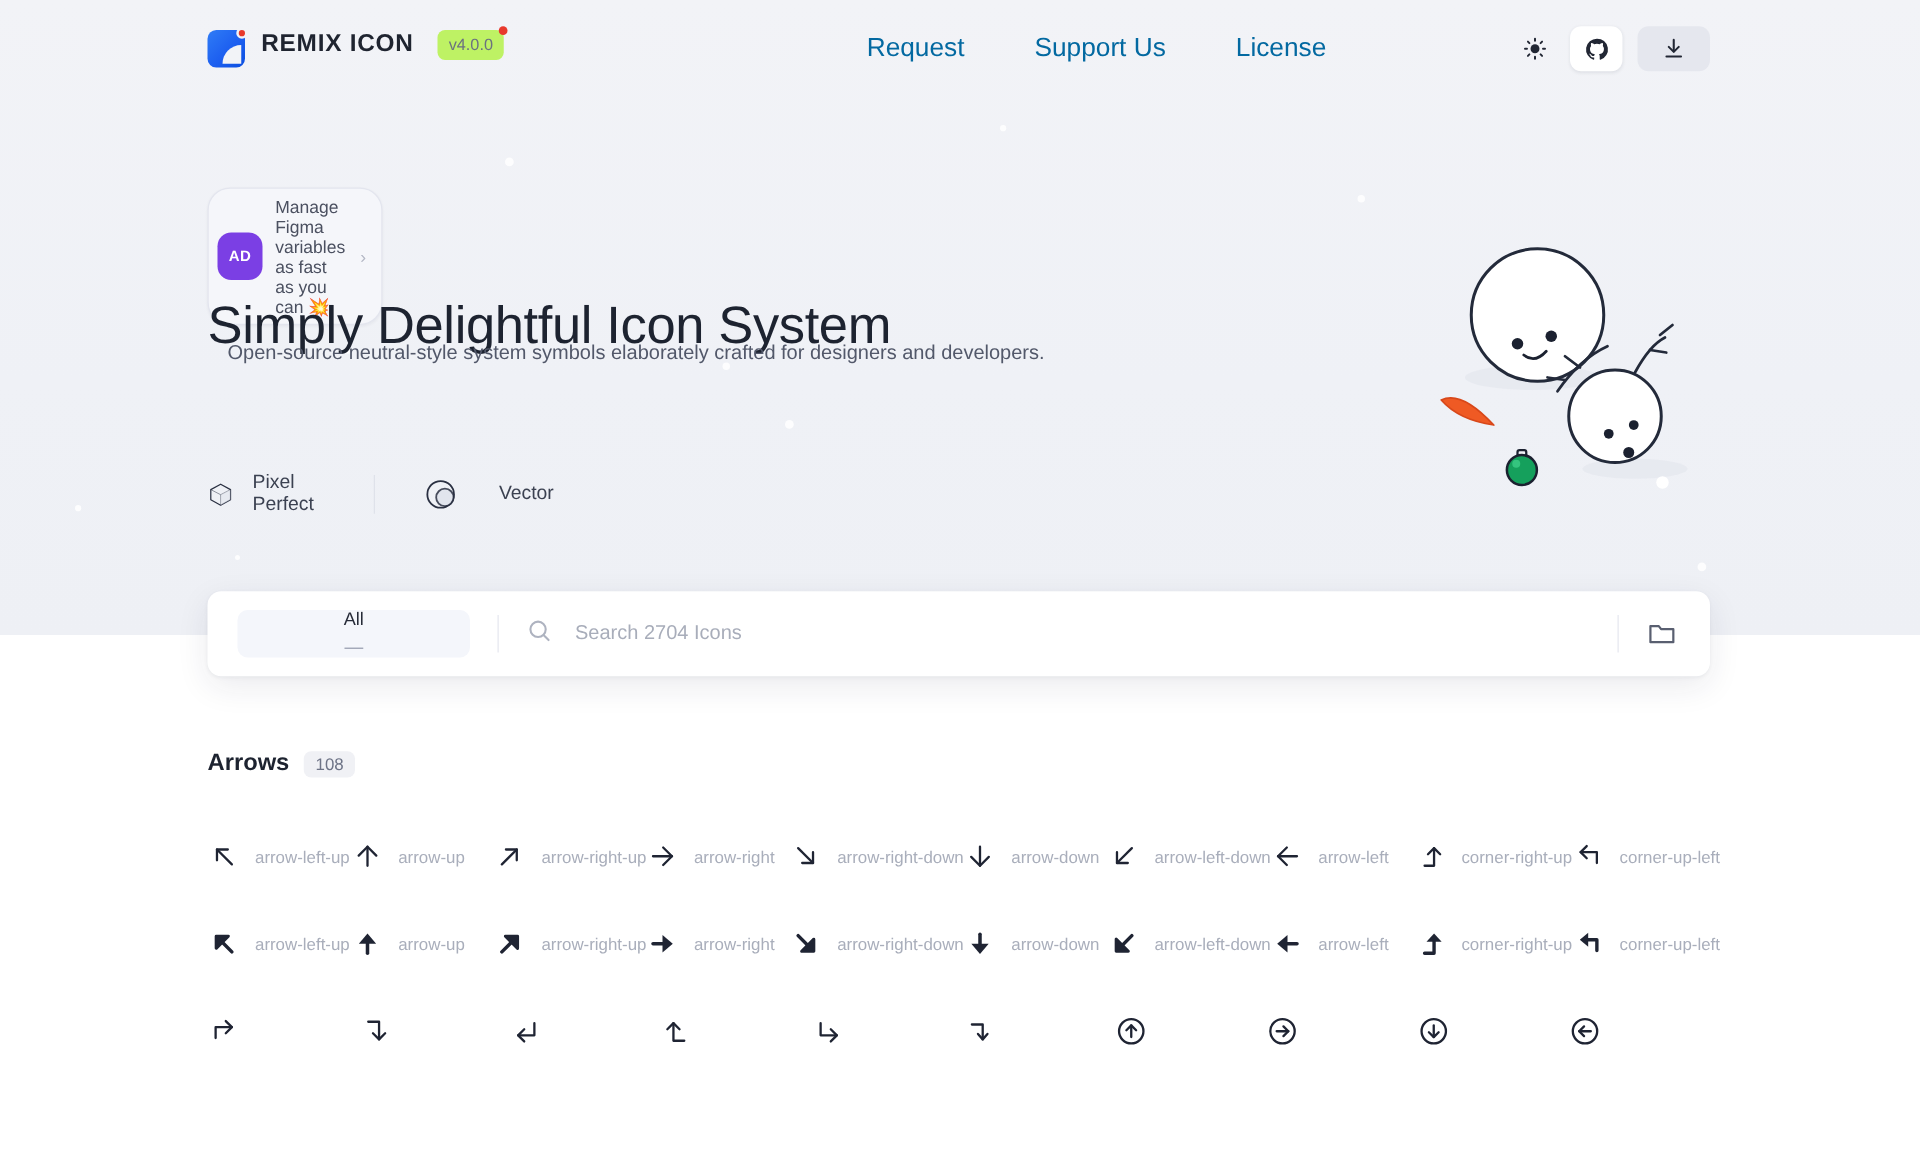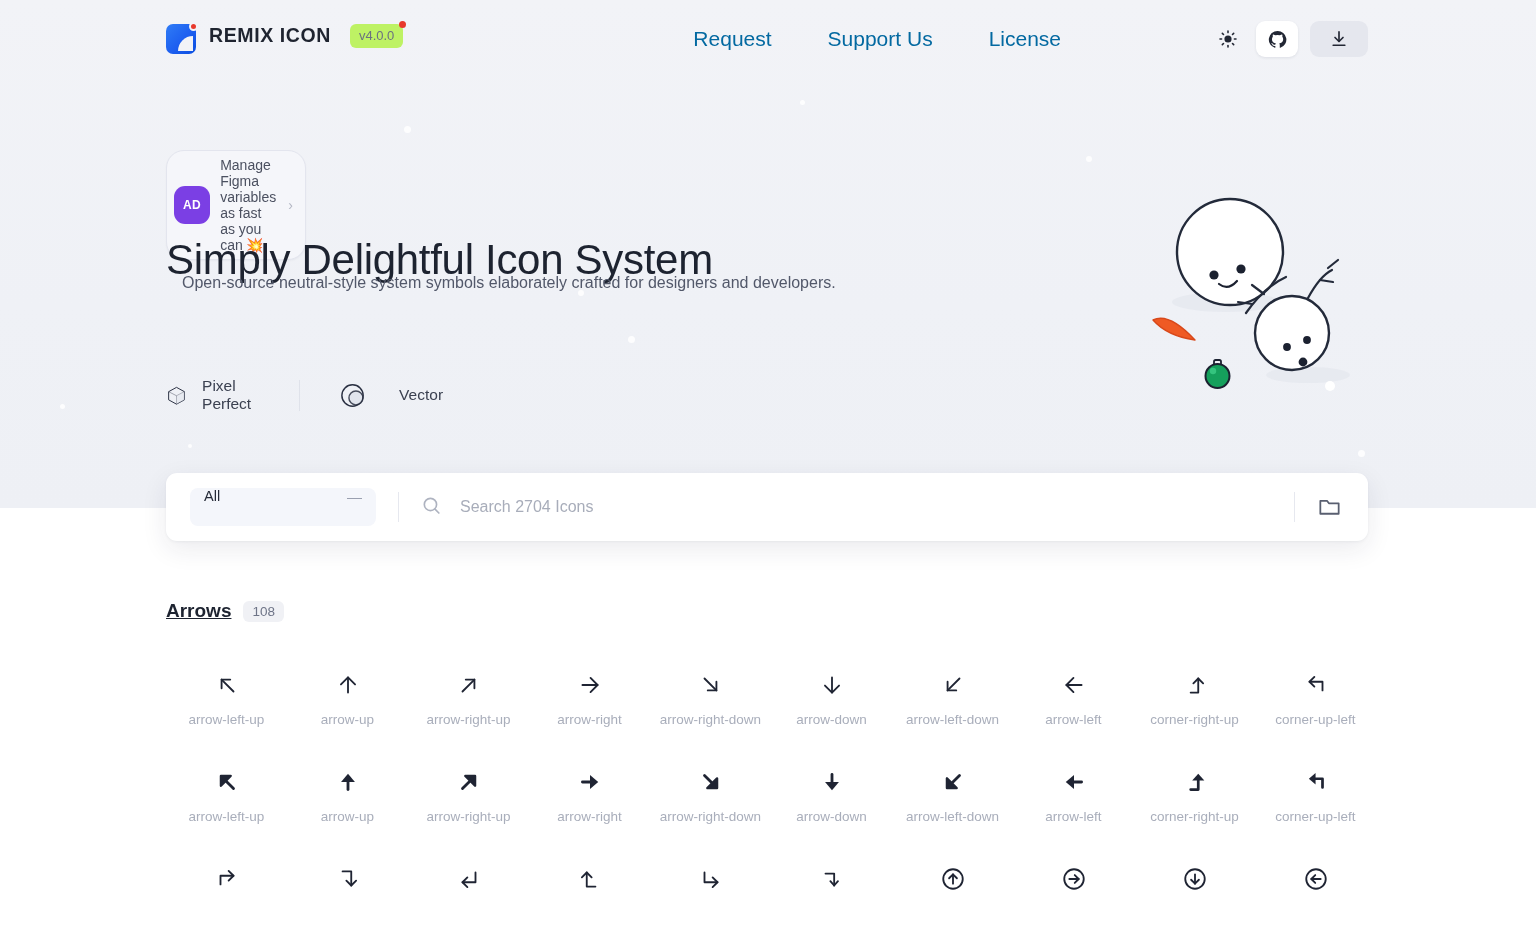--- a/index.html
+++ b/index.html
@@ -107,48 +107,49 @@
   
   #search-card {
     position:absolute; left:166px; top:473px; width:1202px; height:68px;
     background:#ffffff; border-radius:11px;
     box-shadow:0 8px 26px rgba(29,35,65,.09), 0 1px 3px rgba(29,35,65,.05);
     display:flex; align-items:center; z-index:7;
   }
   #category-select {
     margin-left:24px; width:186px; height:38px;
     background:#f4f6fb; border-radius:8px;
-    display:flex; justify-content:space-between;
+    display:flex; align-items:center; justify-content:space-between;
     padding:0 14px;
+    flex-direction:column;
   }
   #category-value { font-size:14.5px; color:#262b38; }
   #category-chevron { color:#9aa0b0; font-size:15px; }
   .v-divider { width:1px; height:30px; background:#e6e8ef; margin:0 22px; }
   #search-icon { flex:0 0 auto; }
   #search-input {
     flex:1; border:0; outline:0; background:transparent;
     font-family:"Liberation Sans", sans-serif;
     font-size:16px; color:#30343d; margin-left:16px;
   }
   #search-input::placeholder { color:#a8adba; }
   #folder-button { margin-right:26px; display:flex; align-items:center; }
 
   
   #catalog { position:absolute; left:166px; top:600px; width:1210px; z-index:3; }
   #category-head { display:flex; align-items:center; gap:12px; }
-  #category-title { font-size:19px; font-weight:700; color:#1d2330;text-decoration:underline; }
+  #category-title { font-size:19px; font-weight:700; color:#1d2330; }
   #category-count {
     font-size:13.5px; color:#6e7487; background:#f0f1f5;
     border-radius:6px; padding:3px 9px;
   }
   .icon-grid {
     margin-top:48px; display:grid; grid-template-columns:repeat(10,1fr);
   }
   .icon-cell {
-    display:flex; flex-direction:column; align-items:center; gap:12px;
+    display:flex; align-items:center; gap:12px;
     padding-bottom:40px;
   }
   .icon-glyph { height:30px; display:flex; align-items:center; justify-content:center; color:#1f2433; }
   .icon-label { font-size:13.5px; color:#a9aebb; white-space:nowrap; }
 </style>
 </head>
 <body>
 
 <div id="hero-band">
   <div class="speck" style="left:404px;top:126px;width:7px;height:7px;"></div>

